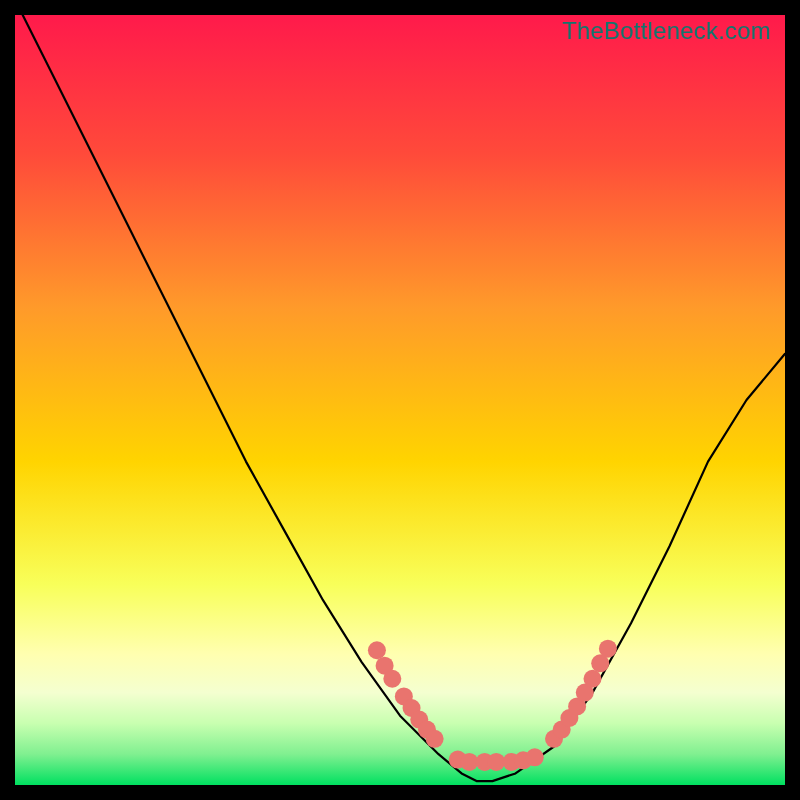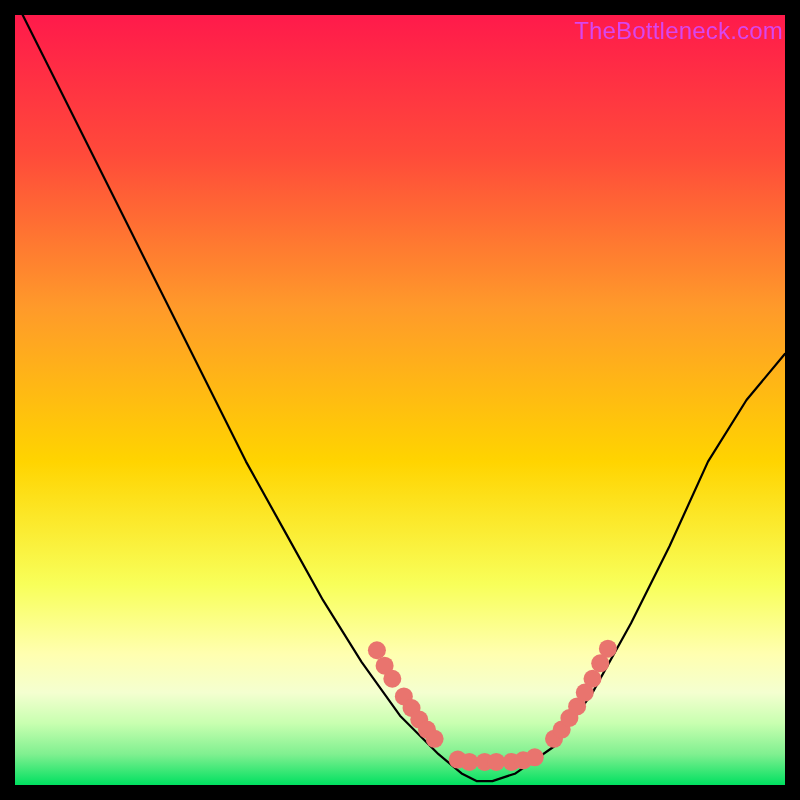--- a/index.html
+++ b/index.html
@@ -22,22 +22,22 @@
   .plot-area {
     position: absolute;
     left: 0;
     top: 0;
     width: 770px;
     height: 770px;
   }
   .watermark {
     position: absolute;
     top: 2px;
-    right: 2px;
-    color: #d946ef;
+    right: 14px;
+    color: #0f766e;
     font-size: 24px;
     font-weight: 500;
     letter-spacing: 0.2px;
     user-select: none;
   }
   svg {
     display: block;
   }
 </style>
 </head>

